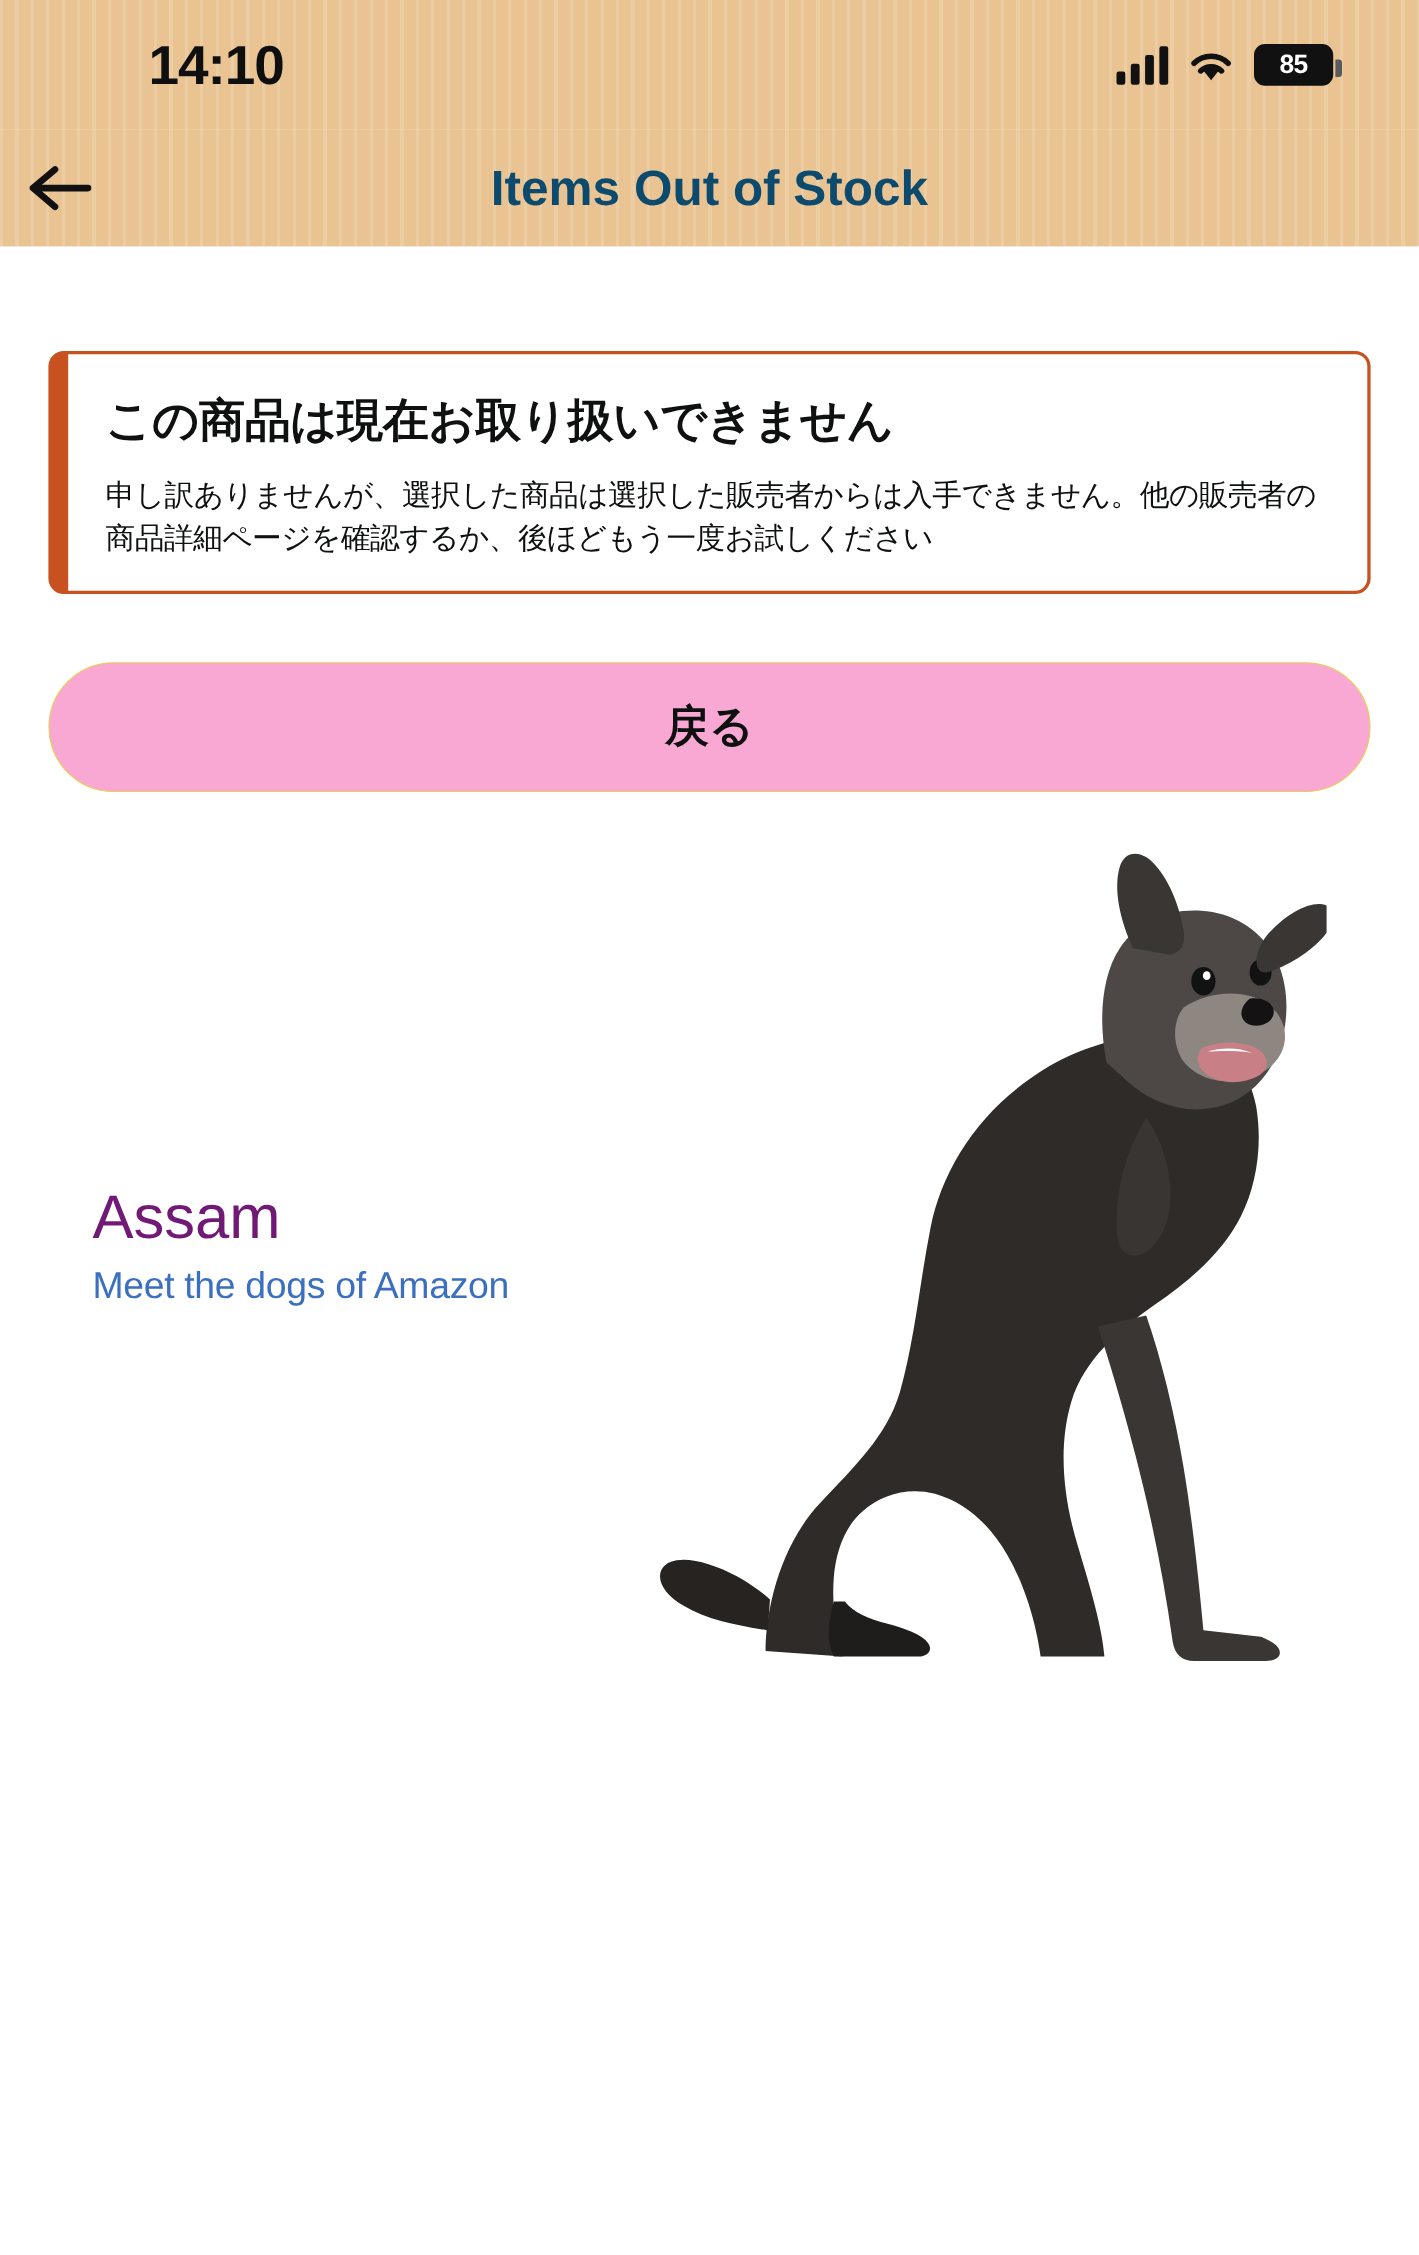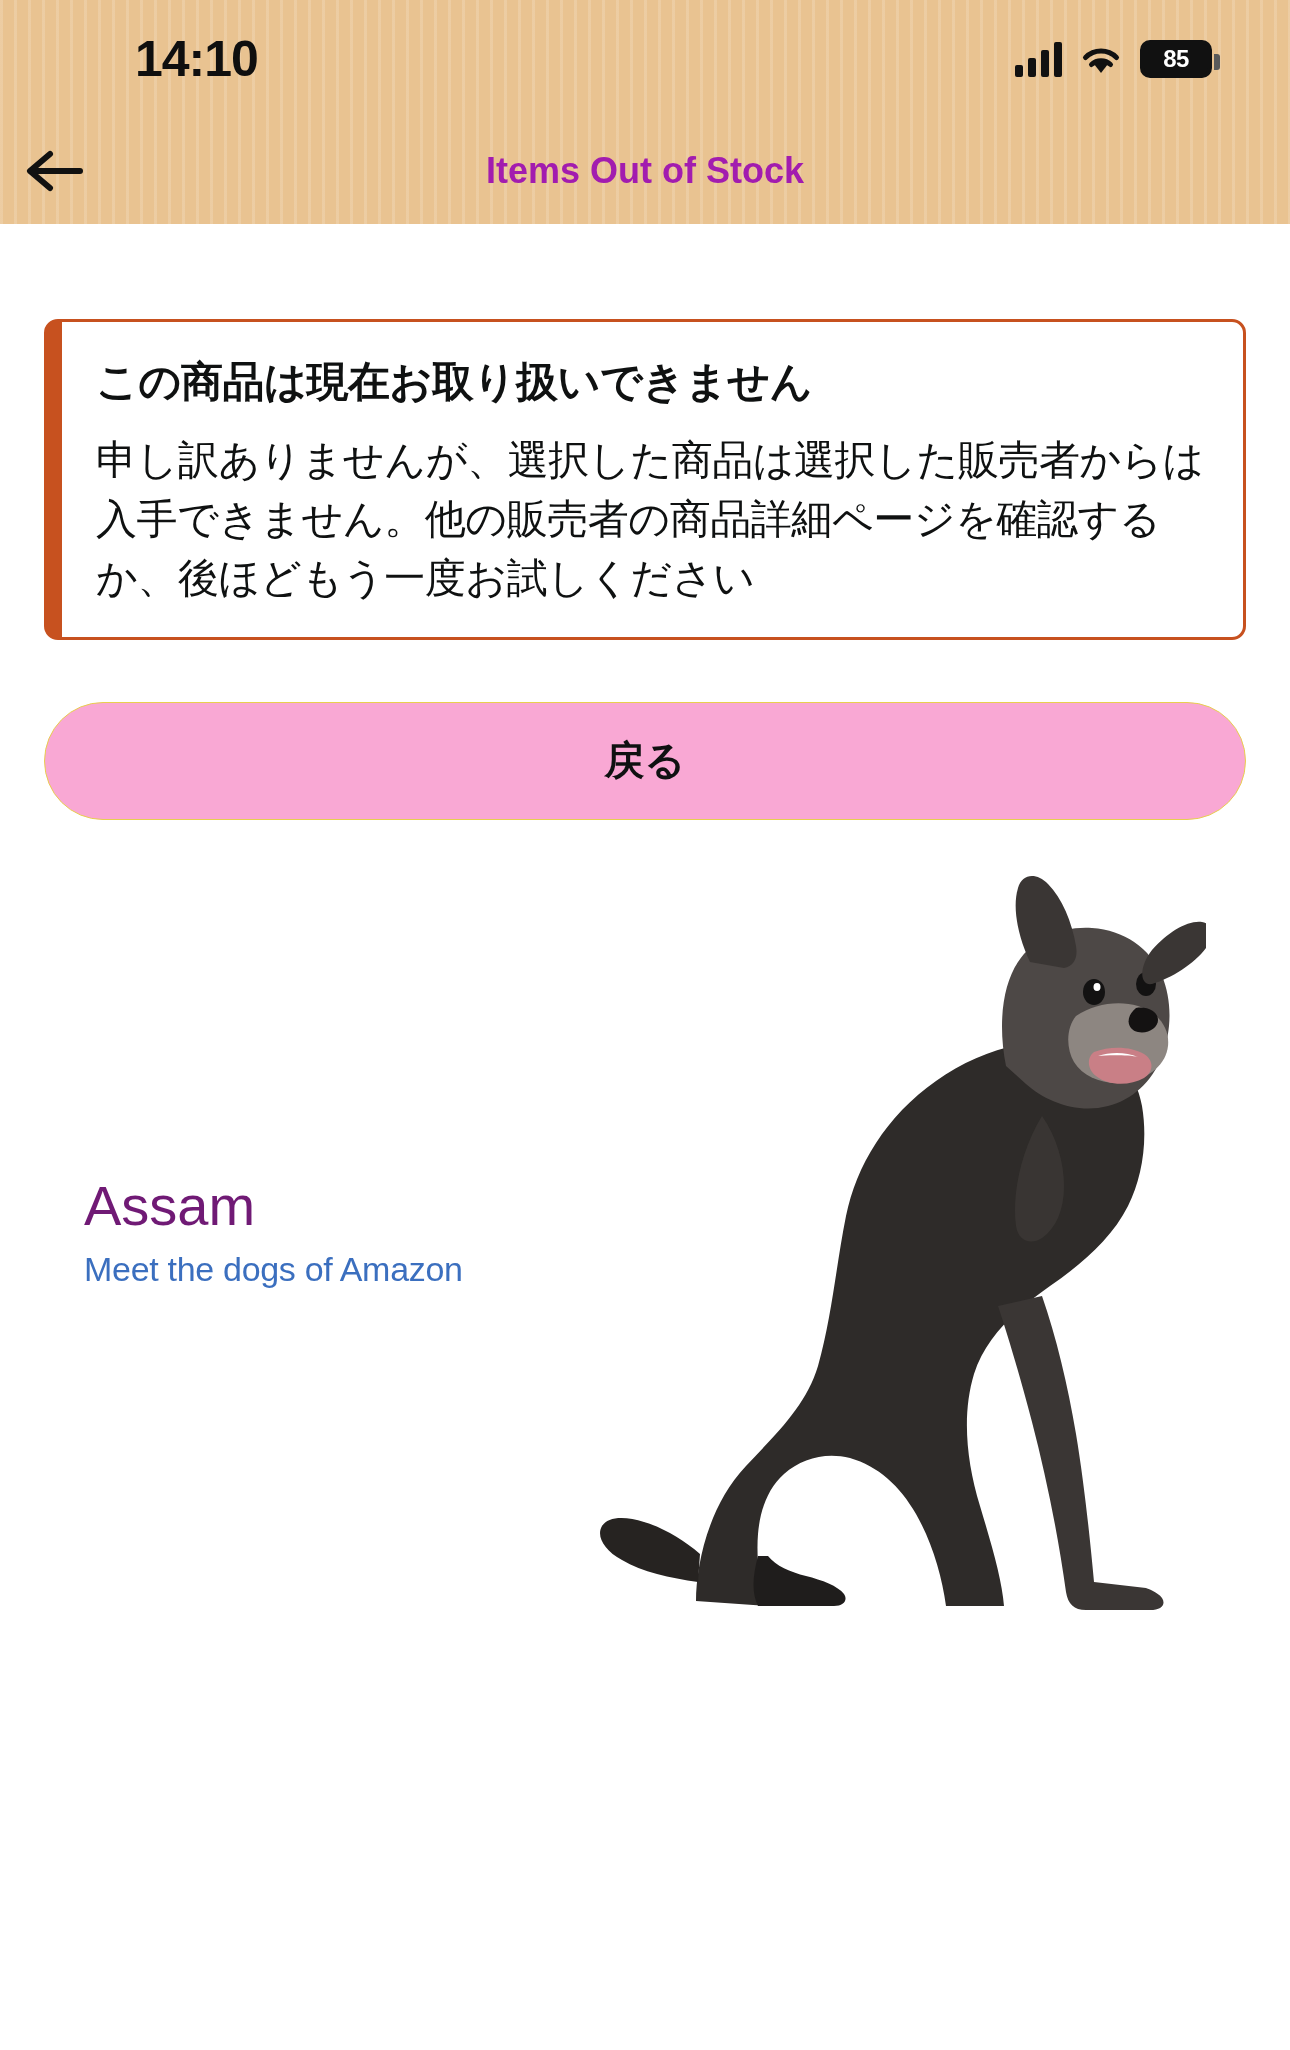--- a/index.html
+++ b/index.html
@@ -118,23 +118,23 @@
     height: 106px;
     display: flex;
     align-items: center;
     justify-content: center;
     cursor: pointer;
   }
   .page-title {
     position: absolute;
     left: 0; right: 0;
     text-align: center;
-    font-size: 36px;
+    font-size: 45px;
     font-weight: 700;
-    color: #a21caf;
+    color: #0c4a6e;
     letter-spacing: 0px;
   }
 
   
   .content { padding: 0 44px; position: relative; }
 
   .alert {
     margin-top: 95px;
     border: 3px solid #c7511f;
     border-left: 18px solid #c7511f;
@@ -144,21 +144,21 @@
   }
   .alert-title {
     font-size: 42px;
     font-weight: 700;
     color: #0f1111;
     line-height: 1.25;
     margin-bottom: 22px;
     letter-spacing: -0.5px;
   }
   .alert-body {
-    font-size: 41px;
+    font-size: 27px;
     line-height: 1.45;
     color: #0f1111;
     letter-spacing: -0.5px;
   }
 
   .primary-btn {
     margin: 62px 0 0 0;
     width: 100%;
     height: 118px;
     background: #f9a8d4;

